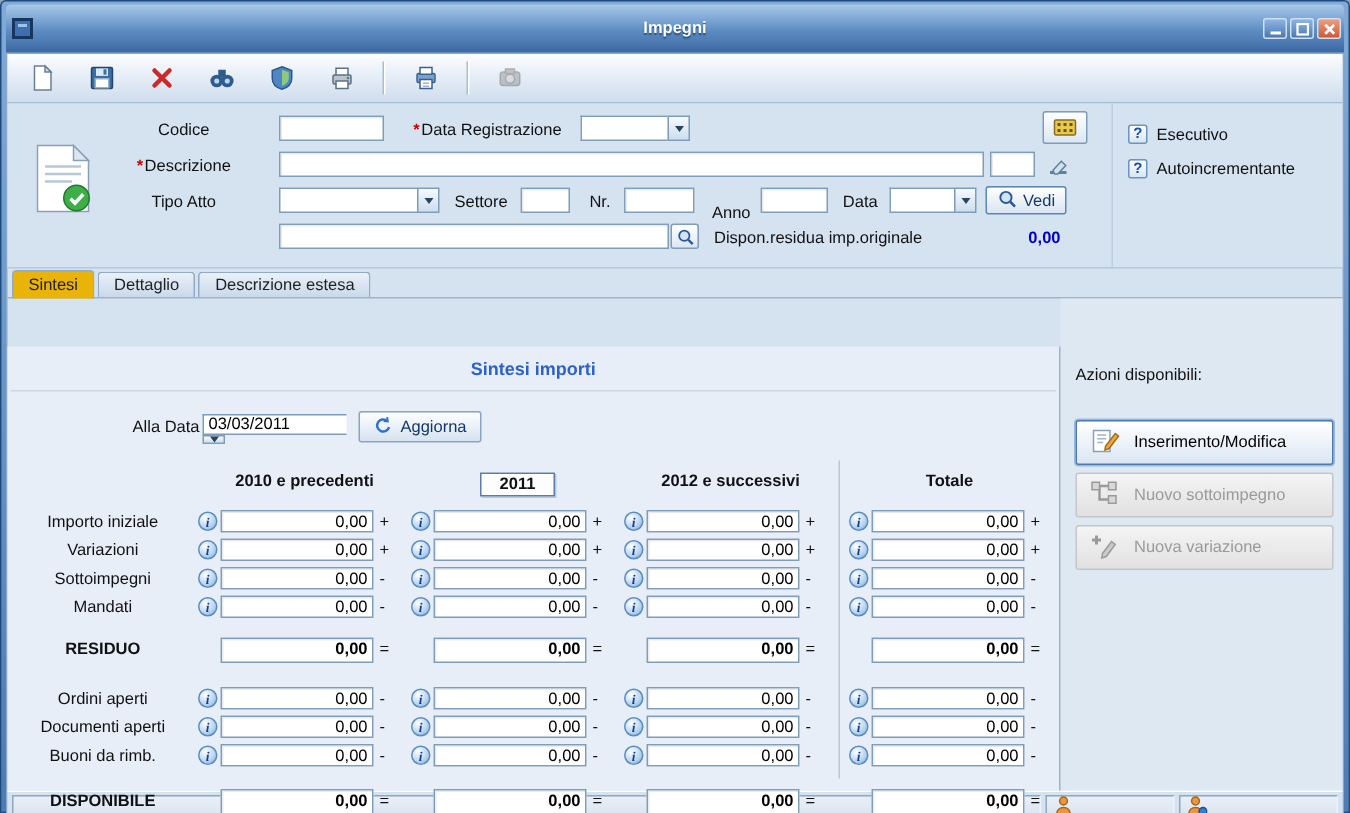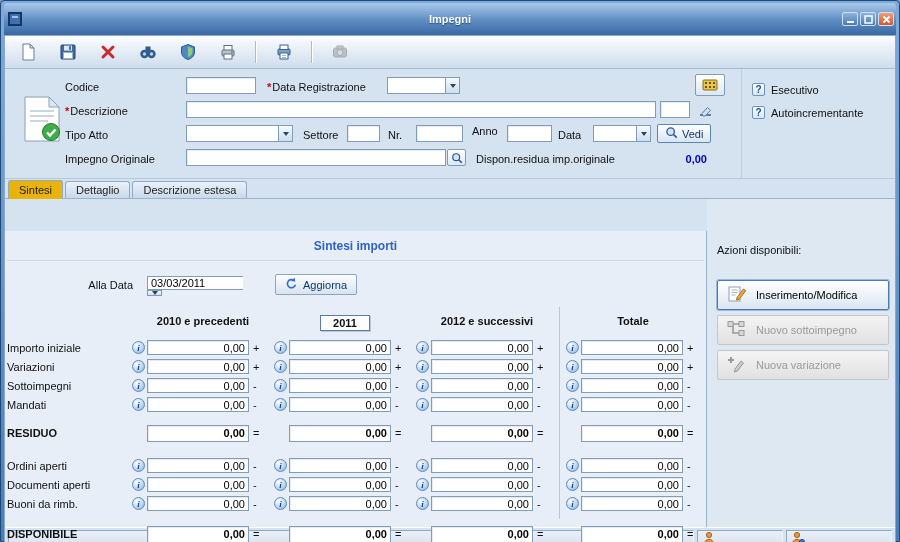--- a/index.html
+++ b/index.html
@@ -28,21 +28,21 @@
   .toolbar { height:33px; display:flex; align-items:center; padding:0 10px; gap:14px;
     background:linear-gradient(#fcfdff,#e2ebf5 55%,#cfdded); border-bottom:1px solid #a8bdd4; }
   .tool-btn { width:26px; height:26px; display:flex; align-items:center; justify-content:center;
     border:1px solid transparent; border-radius:2px; cursor:default; }
   .tool-btn.disabled { opacity:.45; filter:grayscale(1); }
   .tool-sep { width:2px; height:22px; border-left:1px solid #a9bcd0; border-right:1px solid #ffffff; }
 
   
   .form-area { position:relative; height:110px; background:#d5e2f0; border-bottom:1px solid #b6c8dc; }
   .doc-big { position:absolute; left:16px; top:26px; }
-  .flabel { position:absolute; height:17px; line-height:17px; text-align:left; white-space:nowrap; }
+  .flabel { position:absolute; height:17px; line-height:17px; text-align:center; white-space:nowrap; }
   .flabel.leftal { text-align:left; }
   .req { color:#cc0000; font-weight:bold; margin-right:1px; }
   .tin { position:absolute; height:17px; border:1px solid #7f9db9; background:#fff; padding:0 3px;
     font:inherit; font-size:11px; box-shadow:inset 1px 1px 0 rgba(60,90,120,.12); }
   .combo { position:absolute; height:17px; display:flex; }
   .combo .cin { flex:1; min-width:0; height:17px; border:1px solid #7f9db9; border-right:none;
     background:#fff; padding:0 3px; font:inherit; font-size:11px; }
   .combo .arrow { width:15px; height:17px; background:linear-gradient(#f6fafd,#cdddee);
     border:1px solid #7f9db9; display:flex; align-items:center; justify-content:center; }
   .arrow-glyph { width:0; height:0; border-left:3px solid transparent; border-right:3px solid transparent;
@@ -64,37 +64,37 @@
     background:linear-gradient(#eaf1f8,#c9d9ea); border:1px solid #92aac4; border-bottom:none;
     border-radius:3px 3px 0 0; color:#222; cursor:default; }
   .tab.active { height:19px; background:#eab308; font-weight:normal; position:relative; z-index:2;
     margin-bottom:-1px; }
 
   
   .content { flex:1; display:flex; border-top:1px solid #9db3c9; min-height:0; }
   .main-panel { position:relative; width:702px; background:#e7eef7; border-right:1px solid #9db3c9; padding:0 2px;margin-top:32px; }
   .panel-title { color:#2e62c9; font-weight:bold; font-size:12px; text-align:center;
     padding:8px 0 7px; border-bottom:1px solid #ccd8e5; }
-  .alla-row { display:flex; align-items:center; margin:13px 0 0 58px; gap:14px; }
+  .alla-row { display:flex; align-items:center; margin:13px 0 0 58px; gap:2px; }
   .alla-label { width:68px; text-align:right; }
   .alla-combo { position:static; width:96px;flex-direction:column; }
   .btn { display:inline-flex; align-items:center; gap:5px; height:21px; padding:0 9px;
     background:linear-gradient(#fdfefe,#d7e3f0); border:1px solid #8aa5c2; border-radius:2px; color:#10386e; }
 
   .ghead { display:flex; margin-top:20px; }
   .ghead .gl { width:125px; }
   .gh { width:142px; text-align:center; font-weight:bold; }
   .gh.tot { width:134px; margin-left:8px; }
   .y2011-box { display:inline-block; border:1px solid #5a7ca6; background:#fdfdfd; padding:1px 12px;
     font-weight:bold; box-shadow:1px 1px 0 #b8c8d8; }
 
   .grid { margin-top:7px; }
   .grow { display:flex; align-items:center; height:19px; }
   .grow.bold-row { height:22px; }
-  .glabel { width:125px; text-align:left; padding-right:2px; white-space:nowrap; }
+  .glabel { width:125px; text-align:center; padding-right:2px; white-space:nowrap; }
   .bold-row .glabel { font-weight:bold; }
   .gcell { width:142px; display:flex; align-items:center; gap:2px; }
   .gcell.tot { width:134px; margin-left:8px; }
   .info-icon { width:13px; height:13px; flex:0 0 13px; border-radius:50%;
     background:radial-gradient(circle at 35% 30%, #ffffff, #bdd7f0 55%, #7aaede);
     border:1px solid #5b8cc0; color:#14408f; font-size:9px; font-weight:bold; font-style:italic;
     font-family:"Liberation Serif", serif; display:flex; align-items:center; justify-content:center; }
   .icon-spacer { width:13px; height:13px; flex:0 0 13px; }
   .gval { width:102px; height:15px; border:1px solid #7f9db9; background:#fff; text-align:right;
     padding:0 3px; font:inherit; font-size:11px; box-shadow:inset 1px 1px 0 rgba(60,90,120,.12); }
@@ -267,38 +267,37 @@
       <span class="combo" style="left:181px;top:56px;width:107px;">
         <input class="cin" value="" style="">
         <span class="arrow">
             <span class="arrow-glyph"></span>
           </span>
       </span>
       <label class="flabel leftal" style="left:298px;top:58px;width:42px;"><span>Settore</span></label>
       <input class="tin" style="left: 342px; top: 56px; width: 33px;" value="">
       <label class="flabel" style="left:383px;top:58px;width:24px;"><span>Nr.</span></label>
       <input class="tin" style="left: 411px; top: 56px; width: 47px;" value="">
-      <label class="flabel" style="left:467px;top:54px;width:31px;"><span>Anno</span></label>
+      <label class="flabel" style="left:467px;top:65px;width:31px;"><span>Anno</span></label>
       <input class="tin" style="left: 502px; top: 56px; width: 45px;" value="">
       <label class="flabel" style="left:553px;top:58px;width:31px;"><span>Data</span></label>
       <span class="combo" style="left:588px;top:56px;width:58px;">
         <input class="cin" value="" style="">
         <span class="arrow">
             <span class="arrow-glyph"></span>
           </span>
       </span>
       <span class="vedi-btn" style="left:652px;top:55px;">
         <span><svg width="13" height="13" viewBox="0 0 15 15">
               <circle cx="6.5" cy="6.5" r="4.3" fill="#cfe4f7" stroke="#2a5a9a" stroke-width="1.5"></circle>
               <path d="M9.8 9.8L13.5 13.5" stroke="#2a5a9a" stroke-width="2"></path>
             </svg></span>
         <span>Vedi</span>
       </span>
 
-      <label class="flabel" style="left:60px;top:82px;width:115px;"><span>Impegno Originale</span></label>
       <input class="tin" style="left: 181px; top: 80px; width: 260px;" value="">
       <span class="mini-btn" style="left:442px;top:80px;width:19px;height:17px;">
         <svg width="12" height="12" viewBox="0 0 15 15">
             <circle cx="6.5" cy="6.5" r="4.3" fill="#cfe4f7" stroke="#2a5a9a" stroke-width="1.5"></circle>
             <path d="M9.8 9.8L13.5 13.5" stroke="#2a5a9a" stroke-width="2"></path>
           </svg>
       </span>
       <label class="flabel leftal" style="left:471px;top:82px;width:170px;"><span>Dispon.residua imp.originale</span></label>
       <span class="dispon-val flabel" style="left:630px;top:82px;width:72px;">0,00</span>
 

